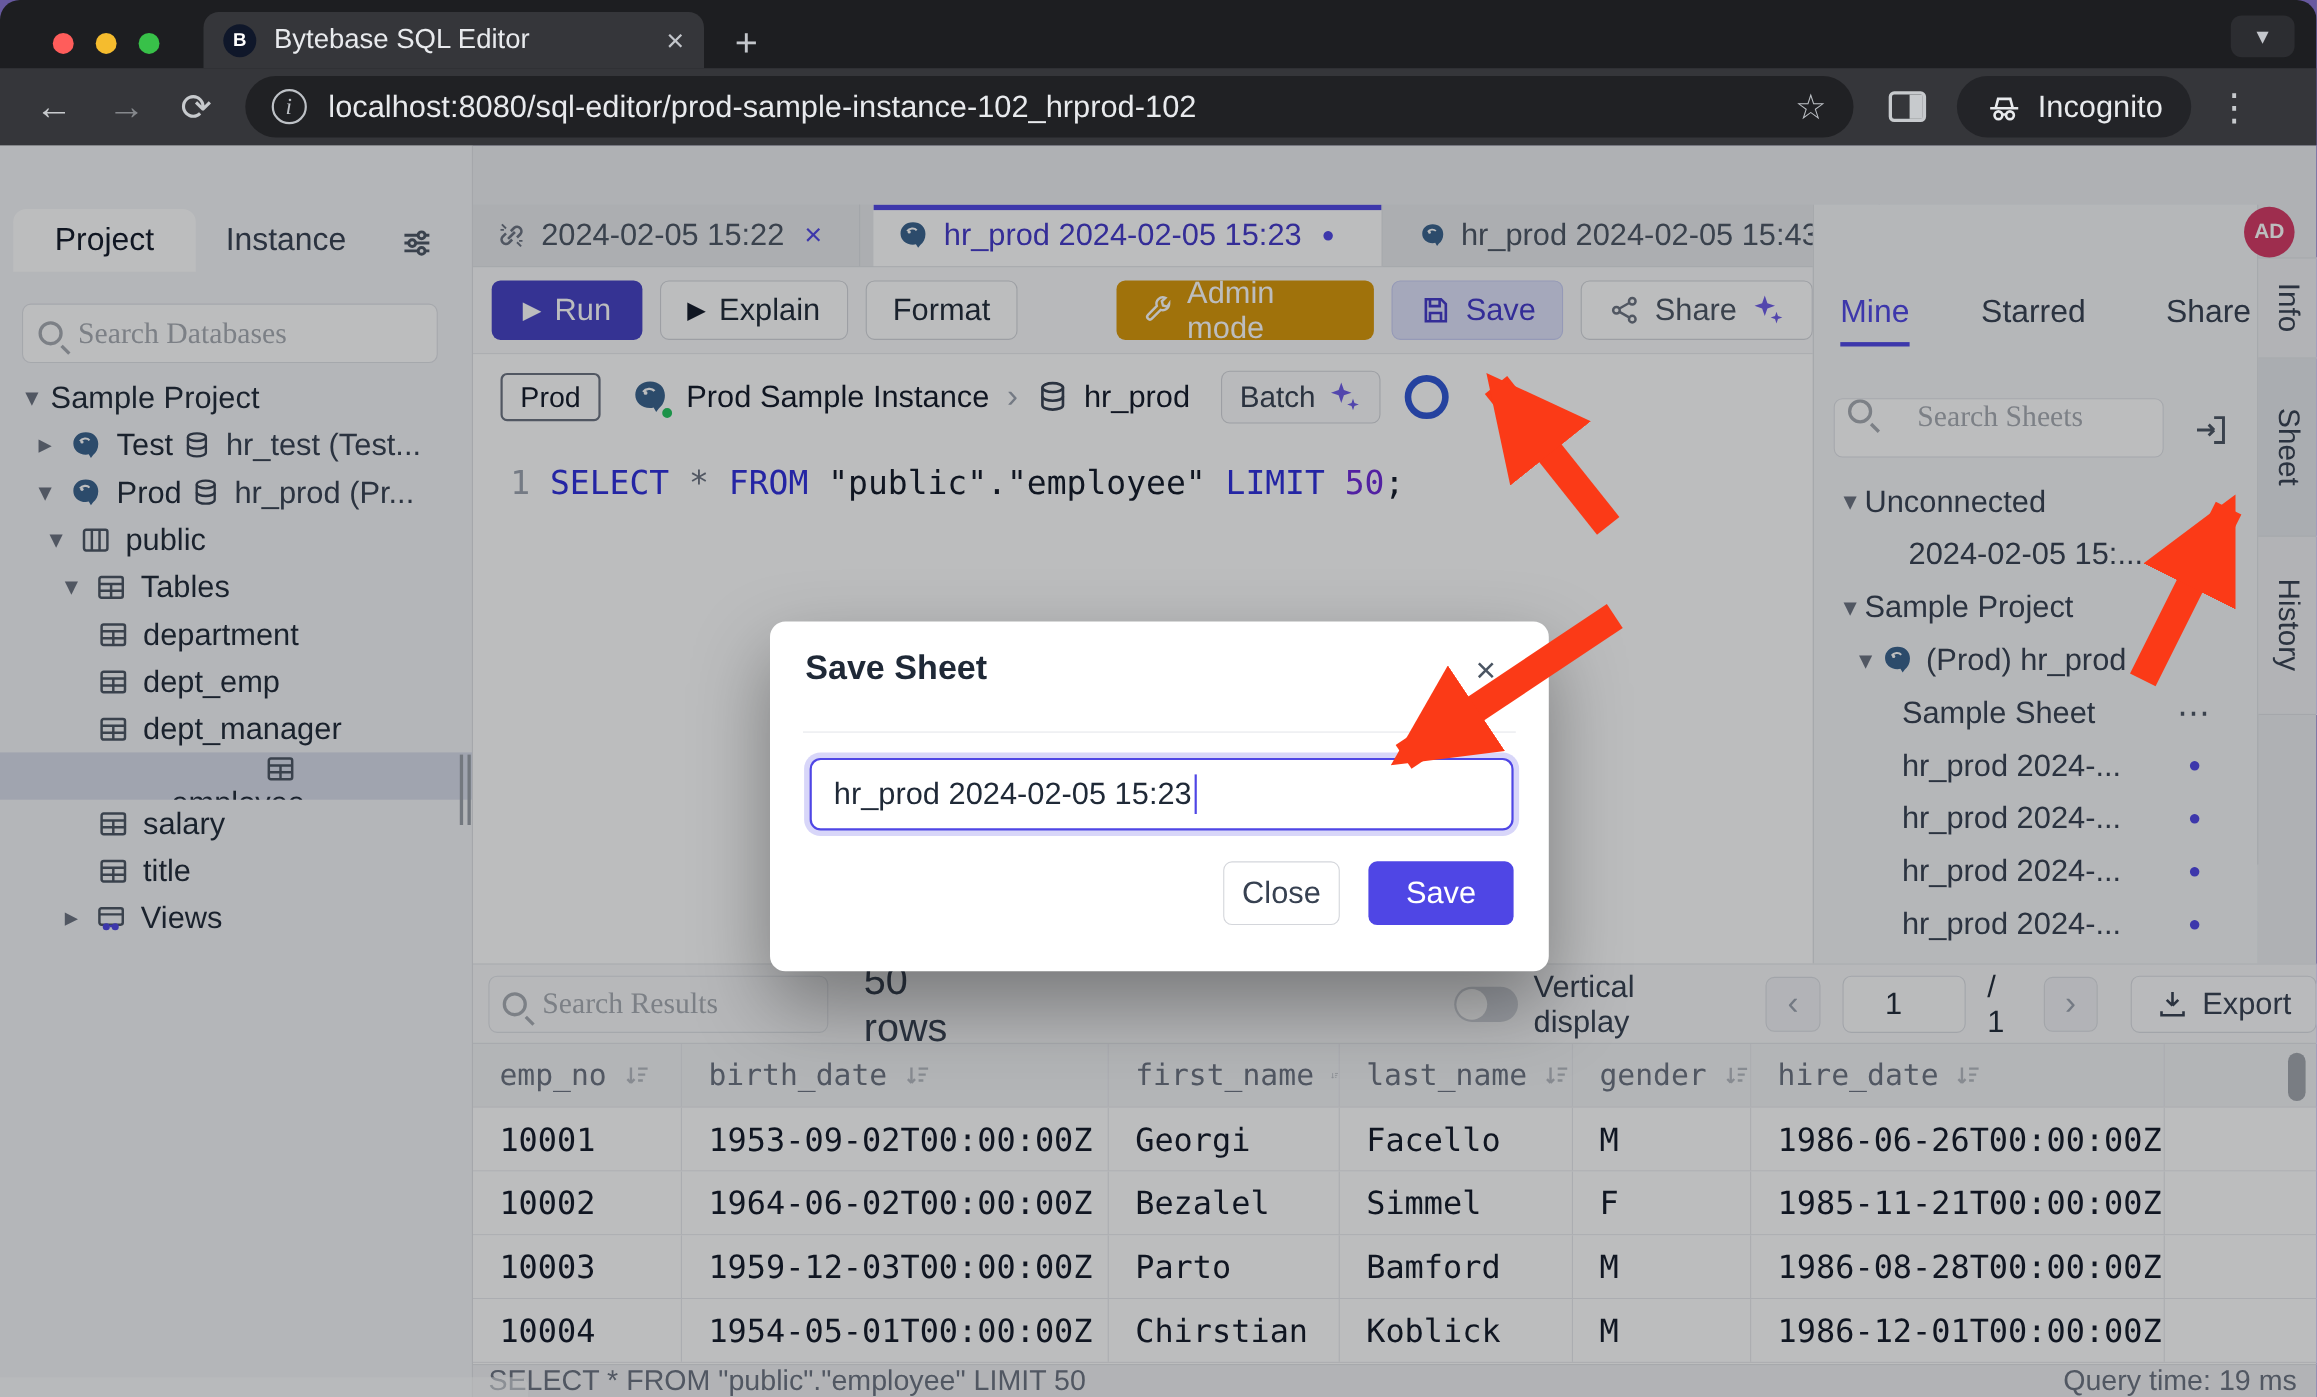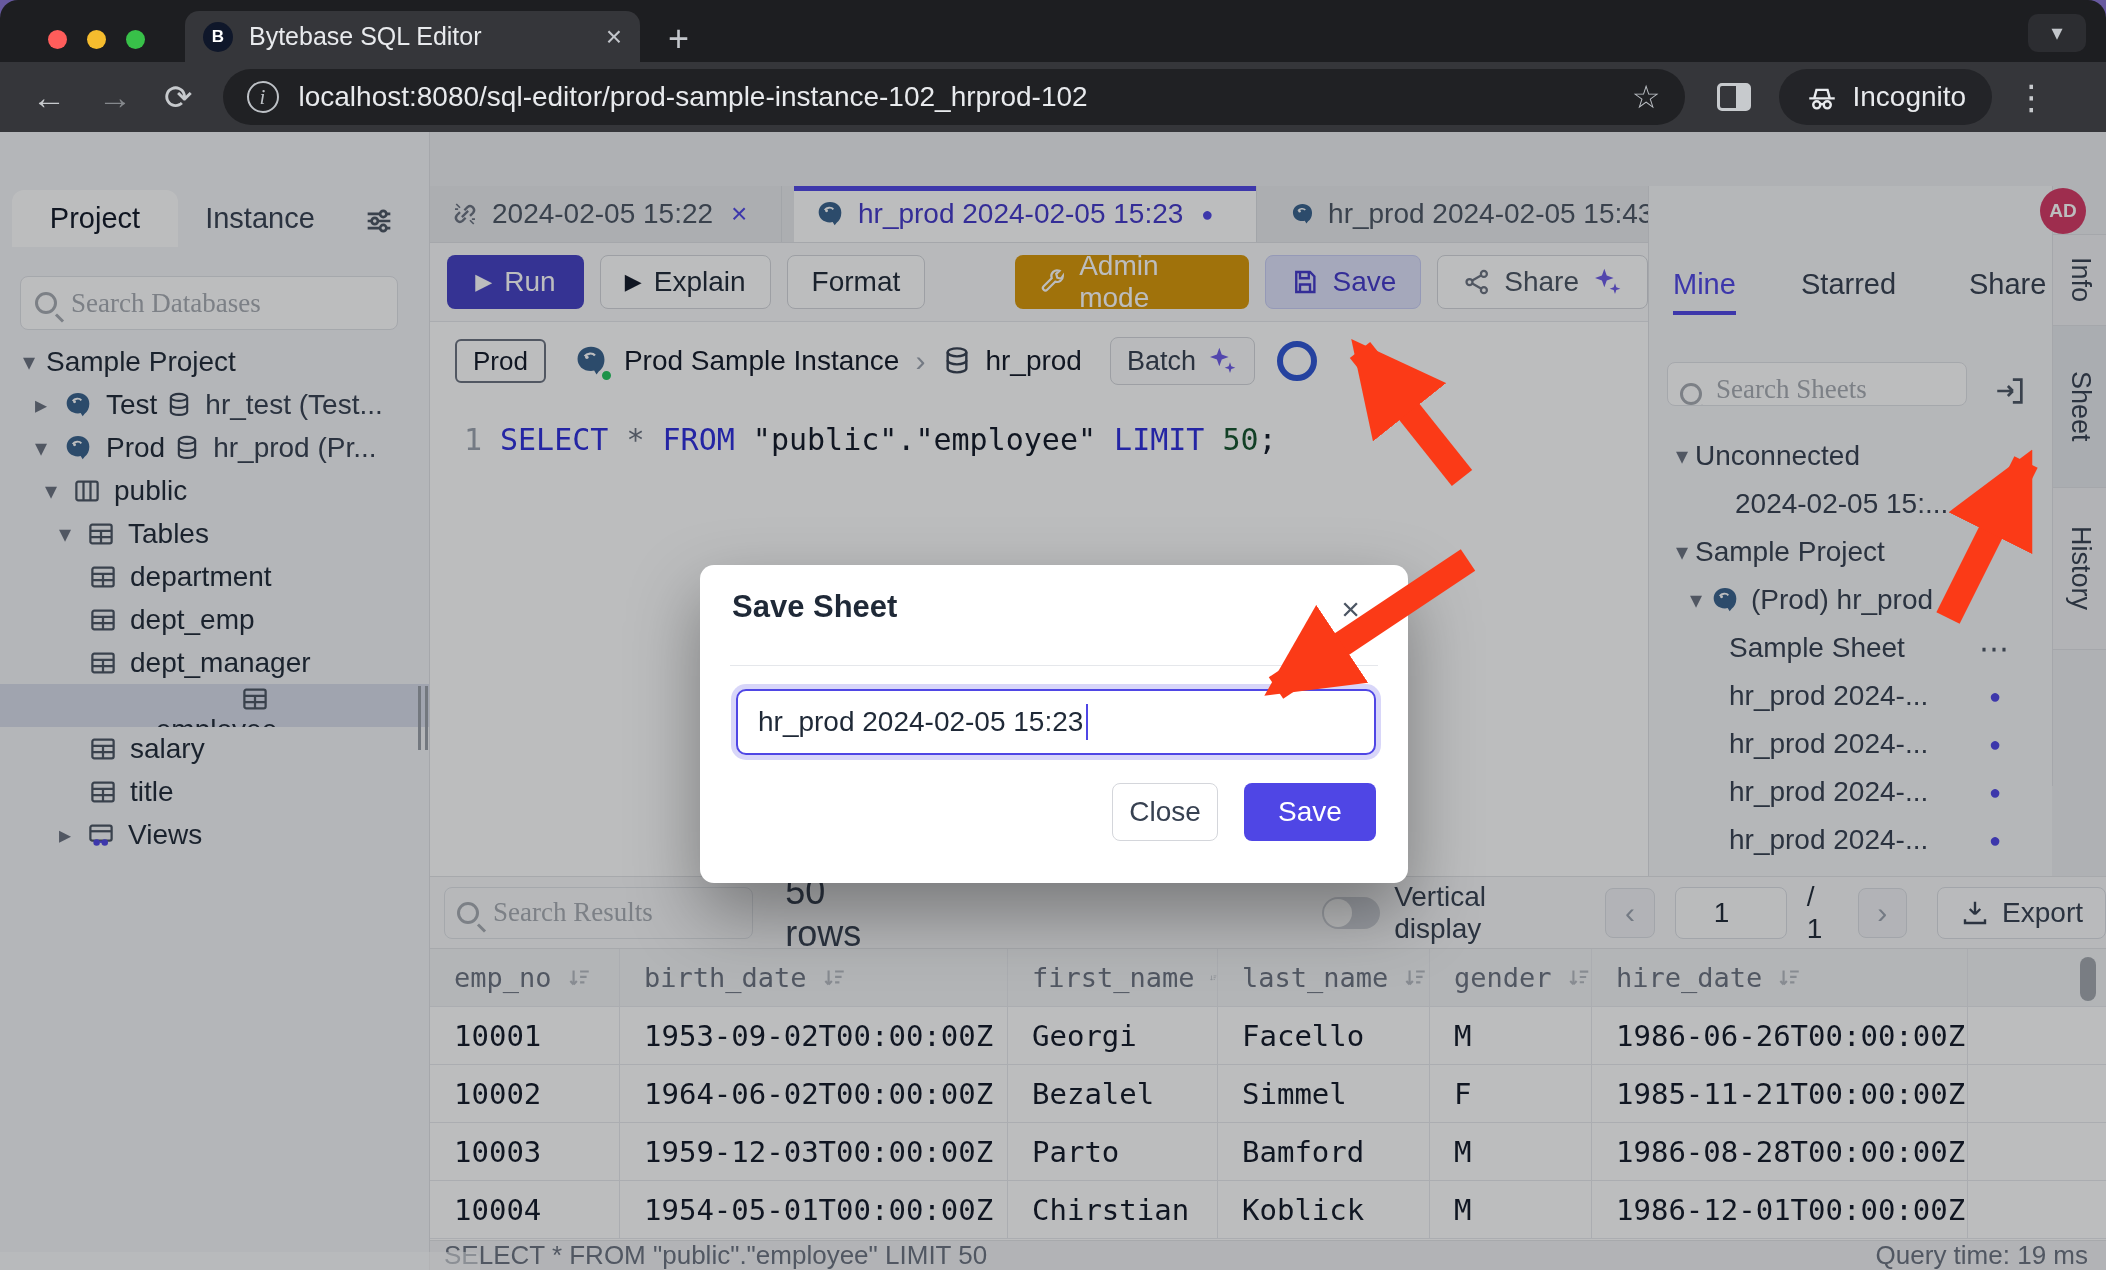--- a/index.html
+++ b/index.html
@@ -107,30 +107,30 @@
   #blue-ring { margin-left:22px; width:40px; height:40px; border:6px solid #2f55d4; border-radius:50%; }
   .statusdot { position:absolute; width:13px; height:13px; background:#22c55e; border-radius:50%;
           border:2px solid #fff; right:-3px; bottom:-2px; }
 
   
   #sqlpane { position:absolute; left:430px; top:268px; width:1218px; height:476px; background:#fff;
           font-family:"DejaVu Sans Mono",monospace; font-size:30px; }
   #sqlline { position:absolute; top:22px; left:0; right:0; display:flex; }
   #gutter { width:52px; text-align:right; color:#9ca3af; flex:none; }
   #code { margin-left:18px; white-space:pre; color:#111827; }
-  .kw { color:#2d2ddb; } .op { color:#6b7280; } .num { color:#14532d;margin-top:28px; }
+  .kw { color:#2d2ddb; } .op { color:#6b7280; } .num { color:#6d28d9;margin-top:28px; }
 
   
   #sheetpanel { position:absolute; left:1648px; top:54px; width:404px; height:690px; background:#f6f7f9;
           border-left:1px solid #dfe1e5; overflow:hidden;padding-left:12px; }
   .sp-tab { position:absolute; top:82px; font-size:29px; color:#374151; }
   #sp-mine { left:24px; color:#4f46e5; }
   #sp-mine::after { content:""; position:absolute; left:0; right:0; bottom:-14px; height:4px; background:#4f46e5; }
-  #sheet-search { position:absolute; left:18px; top:176px; width:300px; height:44px; background:#fff;
-          border:1px solid #e0e2e7; border-radius:8px; display:flex; align-items:flex-end; padding:0 12px; overflow:hidden; }
+  #sheet-search { position:absolute; left:18px; top:176px; width:300px; height:54px; background:#fff;
+          border:1px solid #e0e2e7; border-radius:8px; display:flex; align-items:flex-start; padding:0 12px; overflow:hidden;gap:27px; }
   #import-ic { position:absolute; left:344px; top:188px; color:#4b5563; }
   .sprow { position:relative; height:48px; display:flex; align-items:center; font-size:28px; color:#374151; white-space:nowrap; }
   .sprow .idot { position:absolute; left:340px; color:#4f46e5; font-size:20px; }
   .sprow .more { position:absolute; left:330px; color:#4b5563; font-size:30px; letter-spacing:2px; }
   #sptree { position:absolute; left:0; top:246px; right:0; }
 
   
   #rail { position:absolute; left:2052px; top:54px; width:54px; height:600px; border-left:1px solid #dfe1e5; }
   .rail-tab { position:absolute; left:0; width:54px; display:flex; align-items:center; justify-content:center;
           writing-mode:vertical-rl; font-size:27px; color:#374151; background:#f1f2f4; border-bottom:1px solid #dfe1e5; }

